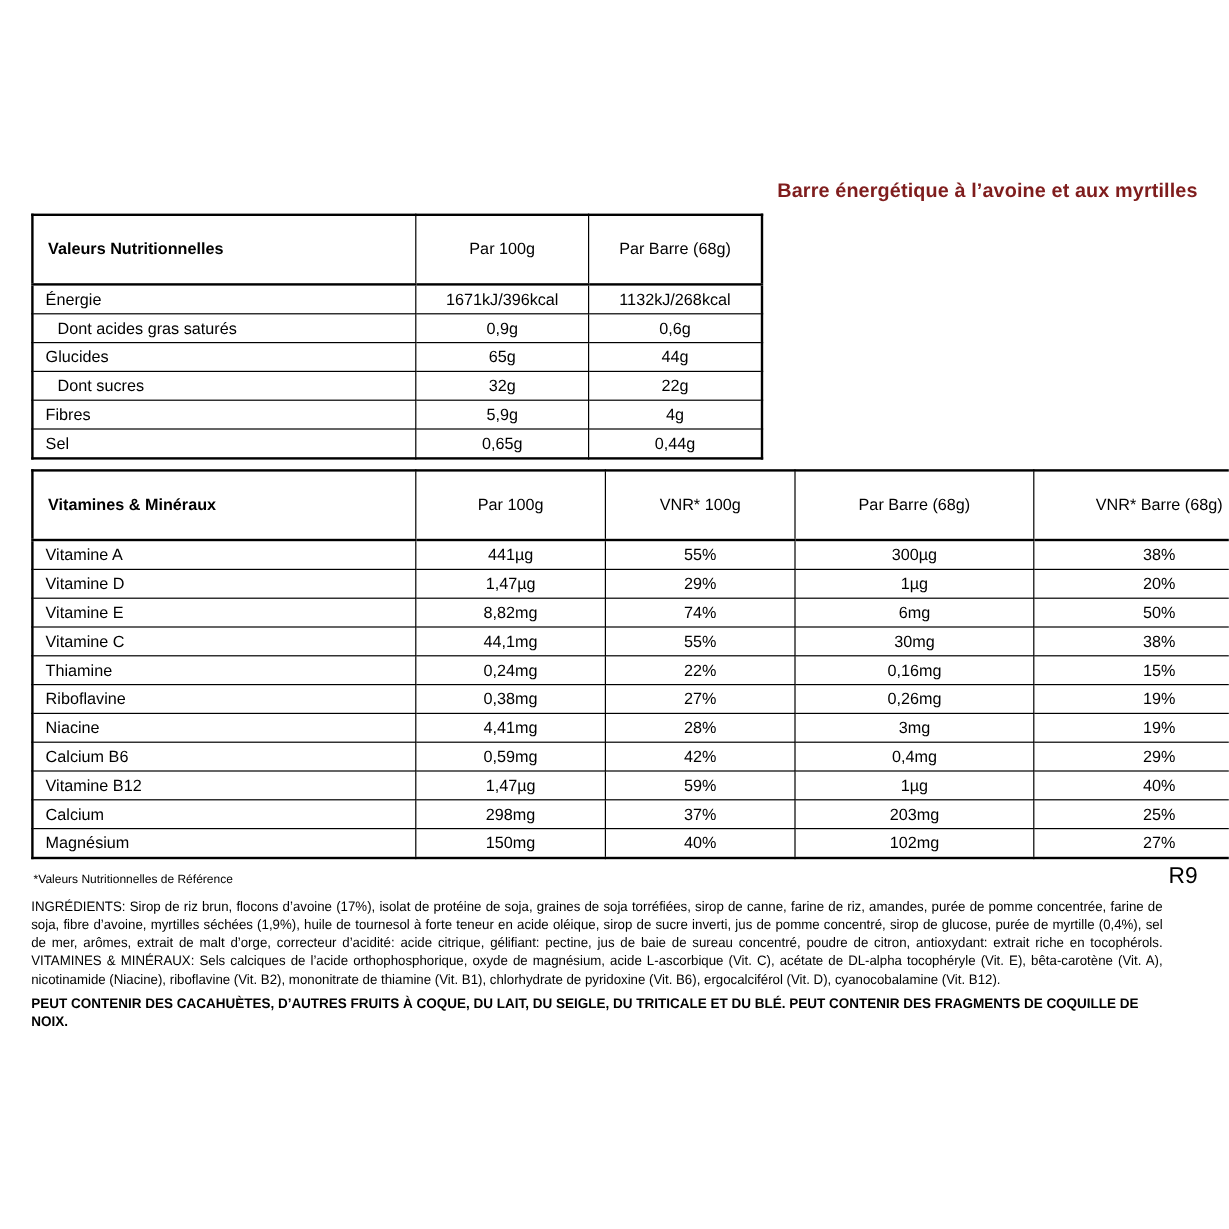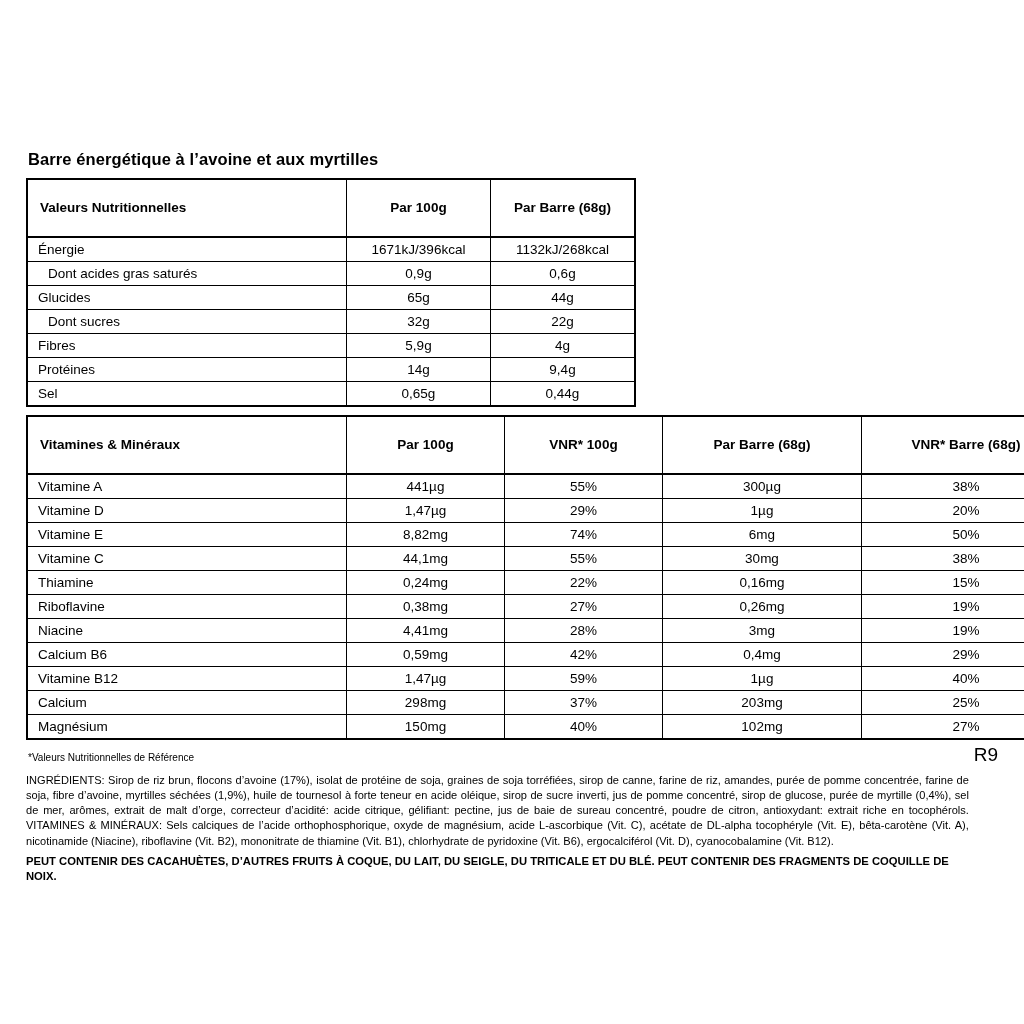--- a/index.html
+++ b/index.html
@@ -18,22 +18,23 @@
   .page {
     position: absolute;
     left: 26px;
     top: 150px;
     width: 972px;
   }
   .product-title {
     font-size: 16.5px;
     font-weight: bold;
     letter-spacing: 0.1px;
-    margin: 0 0 9px 2px;
-    color: #000000;
+    margin: 0 0 9px 18px;
+    color: #7f1d1d;
+    text-align: right;
   }
 
   
   table {
     border-collapse: collapse;
     width: 100%;
     table-layout: fixed;
   }
   .nutri-table {
     width: 562px;
@@ -61,21 +62,21 @@
   .head-title {
     font-size: 16px;
     font-weight: bold;
     text-align: left;
     padding-left: 12px !important;
     margin-left: 11px;
   }
   .head-col {
     font-size: 13.5px;
     text-align: center;
-    font-weight: bold;
+    font-weight: normal;
   }
   .row-label {
     text-align: left;
     padding-left: 10px !important;
   }
   .row-label.indent {
     padding-left: 20px !important;
   }
   .val {
     text-align: center;
@@ -162,25 +163,20 @@
       </tr>
       <tr>
         <td class="row-label indent">Dont sucres</td>
         <td class="val">32g</td>
         <td class="val">22g</td>
       </tr>
       <tr>
         <td class="row-label">Fibres</td>
         <td class="val">5,9g</td>
         <td class="val">4g</td>
-      </tr>
-      <tr>
-        <td class="row-label">Protéines</td>
-        <td class="val">14g</td>
-        <td class="val">9,4g</td>
       </tr>
       <tr>
         <td class="row-label">Sel</td>
         <td class="val">0,65g</td>
         <td class="val">0,44g</td>
       </tr>
     </tbody>
   </table>
 
   <table class="vit-table">

